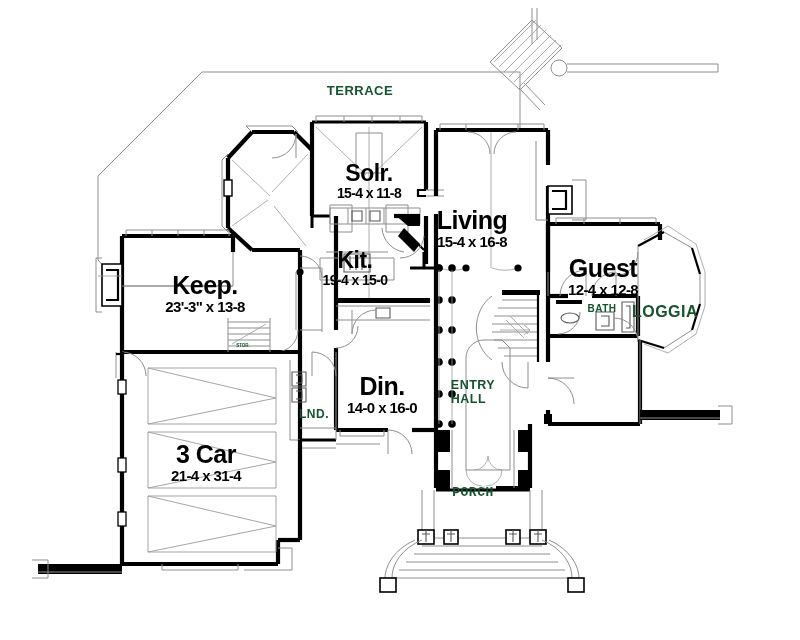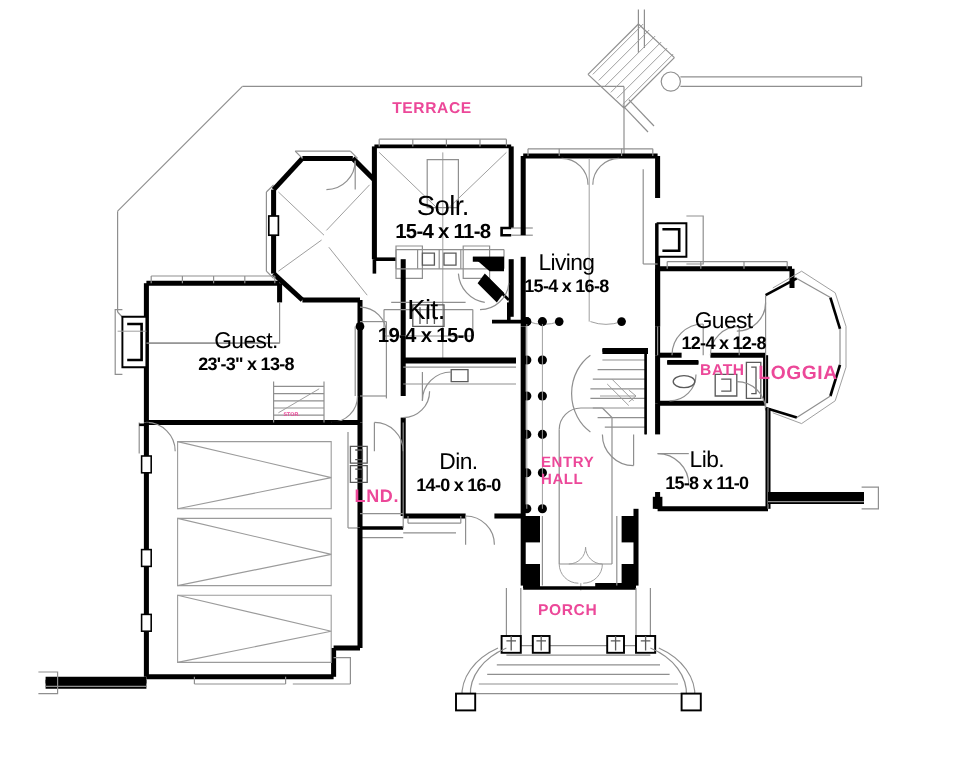--- a/index.html
+++ b/index.html
@@ -25,36 +25,36 @@
     position: absolute;
     text-align: center;
     color: #000000;
     line-height: 1.05;
     white-space: nowrap;
     user-select: none;
     transform: translate(-50%, -50%);
   }
   .room-name {
     display: block;
-    font-weight: 400;
+    font-weight: 700;
     letter-spacing: -0.5px;
     margin-top: 35px;
   }
   .room-dims {
     display: block;
     font-weight: 700;
     letter-spacing: -0.6px;
   }
-  .size-xl .room-name { font-size: 19px; }
+  .size-xl .room-name { font-size: 25px; }
   .size-xl .room-dims { font-size: 15px; margin-top: 1px; }
   .size-lg .room-name { font-size: 23px; }
-  .size-lg .room-dims { font-size: 17px; margin-top: 1px; }
+  .size-lg .room-dims { font-size: 14px; margin-top: 1px; }
   .area-label {
     position: absolute;
-    color: #ec4899;
+    color: #14532d;
     white-space: nowrap;
     user-select: none;
     transform: translate(-50%, -50%);
     font-size: 13px;
     font-weight: 700;
     letter-spacing: 0.5px;
   }
   .two-line { line-height: 1.12; }
 </style>
 </head>
@@ -511,21 +511,21 @@
       <path class="t" d="M 300,268 L 322,268"></path>
       <path class="t" d="M 322,268 L 322,332"></path>
       <path class="t2" d="M 122,276 L 98,276"></path>
       <path class="t" d="M 233,252 L 233,286"></path>
       <path class="t" d="M 233,286 L 122,286"></path>
     </g>
 
   </svg>
 
   <div class="room-label size-xl" style="left:205px; top:276px;">
-    <span class="room-name">Guest.</span>
+    <span class="room-name">Keep.</span>
     <span class="room-dims">23'-3" x 13-8</span>
   </div>
 
 
   <div class="room-label size-lg" style="left:369px; top:163px;">
     <span class="room-name">Solr.</span>
     <span class="room-dims">15-4 x 11-8</span>
   </div>
 
   <div class="room-label size-lg" style="left:355px; top:250px;text-align:center;">
@@ -541,48 +541,48 @@
   <div class="room-label size-xl" style="left:603px; top:259px;">
     <span class="room-name">Guest</span>
     <span class="room-dims">12-4 x 12-8</span>
   </div>
 
   <div class="room-label size-xl" style="left:382px; top:377px;">
     <span class="room-name">Din.</span>
     <span class="room-dims">14-0 x 16-0</span>
   </div>
 
-  <div class="room-label size-xl" style="left:589px; top:375px;">
-    <span class="room-name">Lib.</span>
-    <span class="room-dims">15-8 x 11-0</span>
-  </div>
-
+
+  <div class="room-label size-xl" style="left:206px; top:445px;">
+    <span class="room-name">3 Car</span>
+    <span class="room-dims">21-4 x 31-4</span>
+  </div>
 
   <div class="area-label" style="left:360px; top:90px;">
     <span>TERRACE</span>
   </div>
 
-  <div class="area-label" style="left:473px; top:508px;">
+  <div class="area-label" style="left:473px; top:492px;font-family:Liberation Mono, monospace;">
     <span>PORCH</span>
   </div>
 
   <div class="area-label two-line" style="left:473px; top:392px; font-size:12.5px;">
     <div>ENTRY</div>
     <div>HALL</div>
   </div>
 
   <div class="area-label" style="left:665px; top:312px; font-size:16px;">
     <span>LOGGIA</span>
   </div>
 
-  <div class="area-label" style="left:602px; top:308px; font-size:13px;">
+  <div class="area-label" style="left:602px; top:308px; font-size:10px;">
     <span>BATH</span>
   </div>
 
-  <div class="area-label" style="left:314px; top:414px; font-size:15px;">
+  <div class="area-label" style="left:314px; top:414px; font-size:12px;">
     <span>LND.</span>
   </div>
 
   <div class="area-label" style="left:243px; top:345px; font-size:4.5px; letter-spacing:0;">
     <span>STOR.</span>
   </div>
 
 </div>
 
 </body></html>

